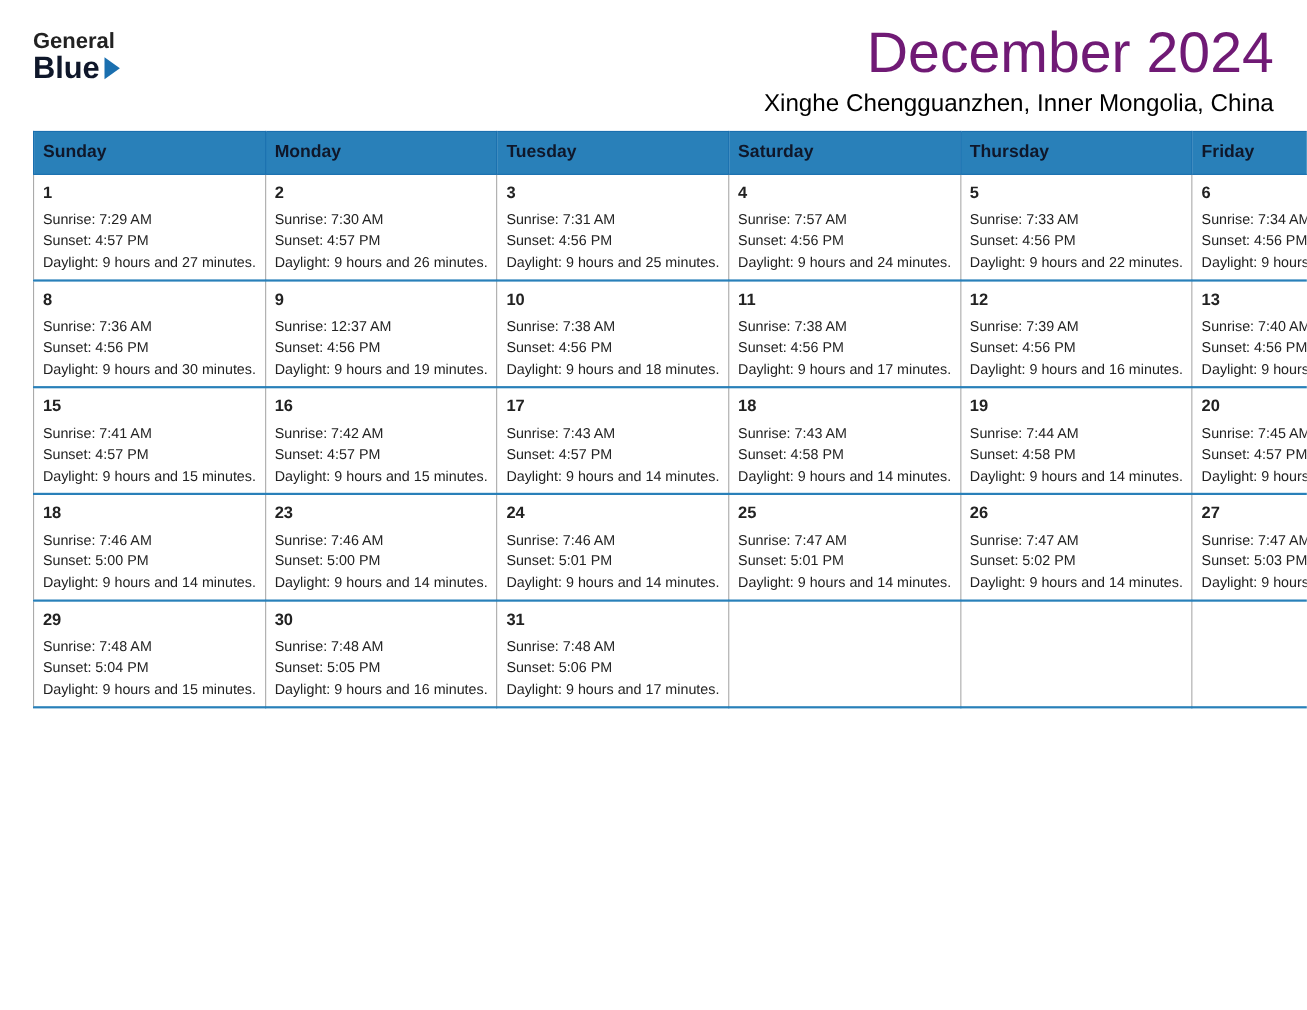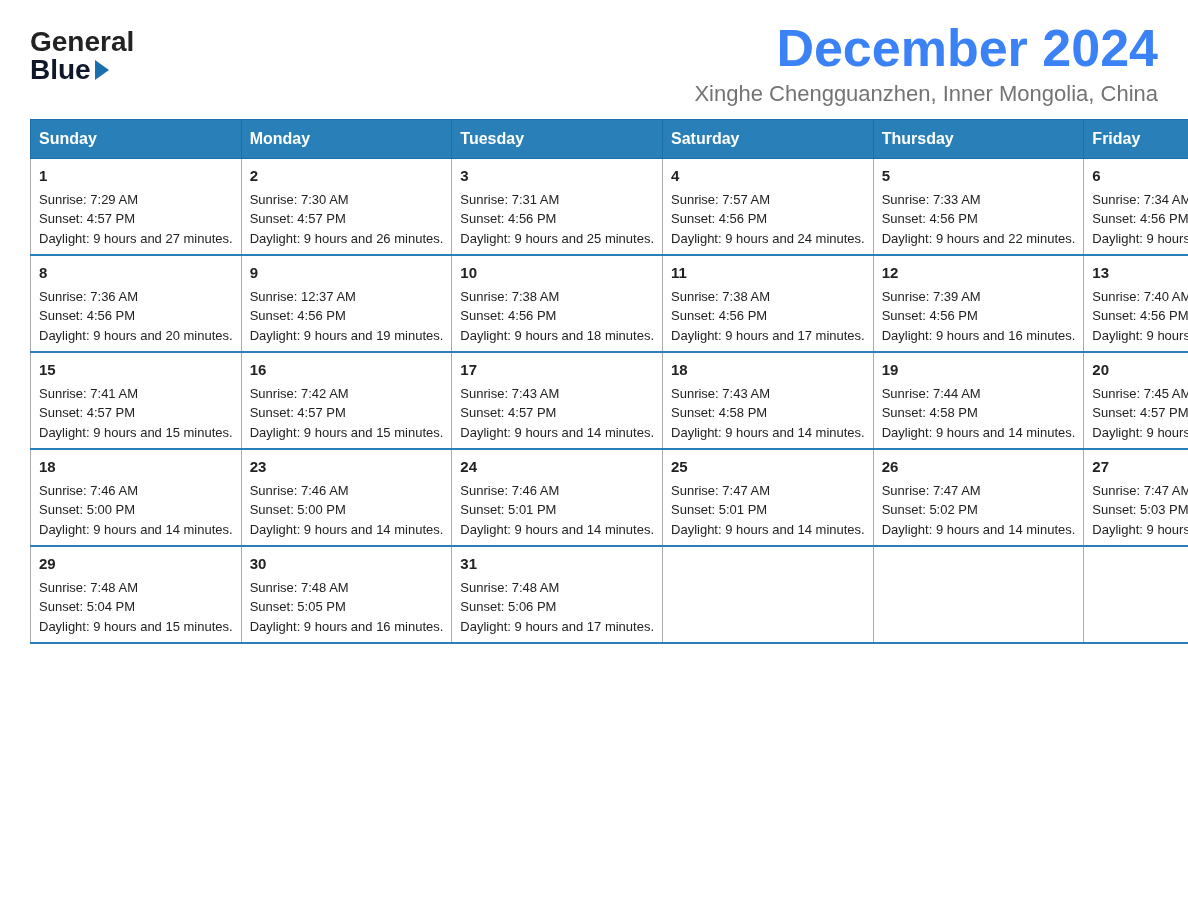--- a/index.html
+++ b/index.html
@@ -17,21 +17,21 @@
       justify-content: space-between;
       margin-bottom: 8px;
     }
     .logo {
       display: flex;
       flex-direction: column;
       align-items: flex-start;
       margin-top: 8px;
     }
     .logo-general {
-      font-size: 28px;
+      font-size: 20px;
       font-weight: bold;
       color: #222;
       line-height: 1;
     }
     .logo-blue {
       font-size: 28px;
       font-weight: bold;
       color: #0f172a;
       line-height: 1;
       display: flex;
@@ -45,38 +45,38 @@
       border-top: 10px solid transparent;
       border-bottom: 10px solid transparent;
       margin-left: 4px;
       margin-right: 2px;
     }
     .title-section {
       text-align: right;
     }
     .main-title {
       font-size: 52px;
-      font-weight: bold;
-      color: #3b82f6;
+      font-weight: normal;
+      color: #701a75;
       line-height: 1.1;
     }
     .subtitle {
       font-size: 22px;
-      color: #737373;
+      color: #000000;
       font-weight: normal;
       margin-top: 4px;
     }
     .calendar {
       width: 100%;
       border-collapse: collapse;
       margin-top: 12px;
     }
     .calendar thead tr th {
       background-color: #2980b9;
-      color: #ffffff;
+      color: #0f172a;
       font-size: 16px;
       font-weight: bold;
       padding: 10px 8px;
       text-align: left;
       border: 1px solid #1a6faf;
     }
     .calendar tbody tr td {
       vertical-align: top;
       border: 1px solid #aaa;
       padding: 6px 8px;
@@ -154,21 +154,21 @@
         <span class="day-info">Daylight: 9 hours and 22 minutes.</span></td>
         <td><span class="day-number">6</span>
         <span class="day-info">Sunrise: 7:34 AM</span><br>
         <span class="day-info">Sunset: 4:56 PM</span><br>
         <span class="day-info">Daylight: 9 hours and 21 minutes.</span></td>
       </tr>
       <tr>
         <td><span class="day-number">8</span>
         <span class="day-info">Sunrise: 7:36 AM</span><br>
         <span class="day-info">Sunset: 4:56 PM</span><br>
-        <span class="day-info">Daylight: 9 hours and 20 minutes.</span></td>
+        <span class="day-info">Daylight: 9 hours and 30 minutes.</span></td>
         <td><span class="day-number">9</span>
         <span class="day-info">Sunrise: 12:37 AM</span><br>
         <span class="day-info">Sunset: 4:56 PM</span><br>
         <span class="day-info">Daylight: 9 hours and 19 minutes.</span></td>
         <td><span class="day-number">10</span>
         <span class="day-info">Sunrise: 7:38 AM</span><br>
         <span class="day-info">Sunset: 4:56 PM</span><br>
         <span class="day-info">Daylight: 9 hours and 18 minutes.</span></td>
         <td><span class="day-number">11</span>
         <span class="day-info">Sunrise: 7:38 AM</span><br>

